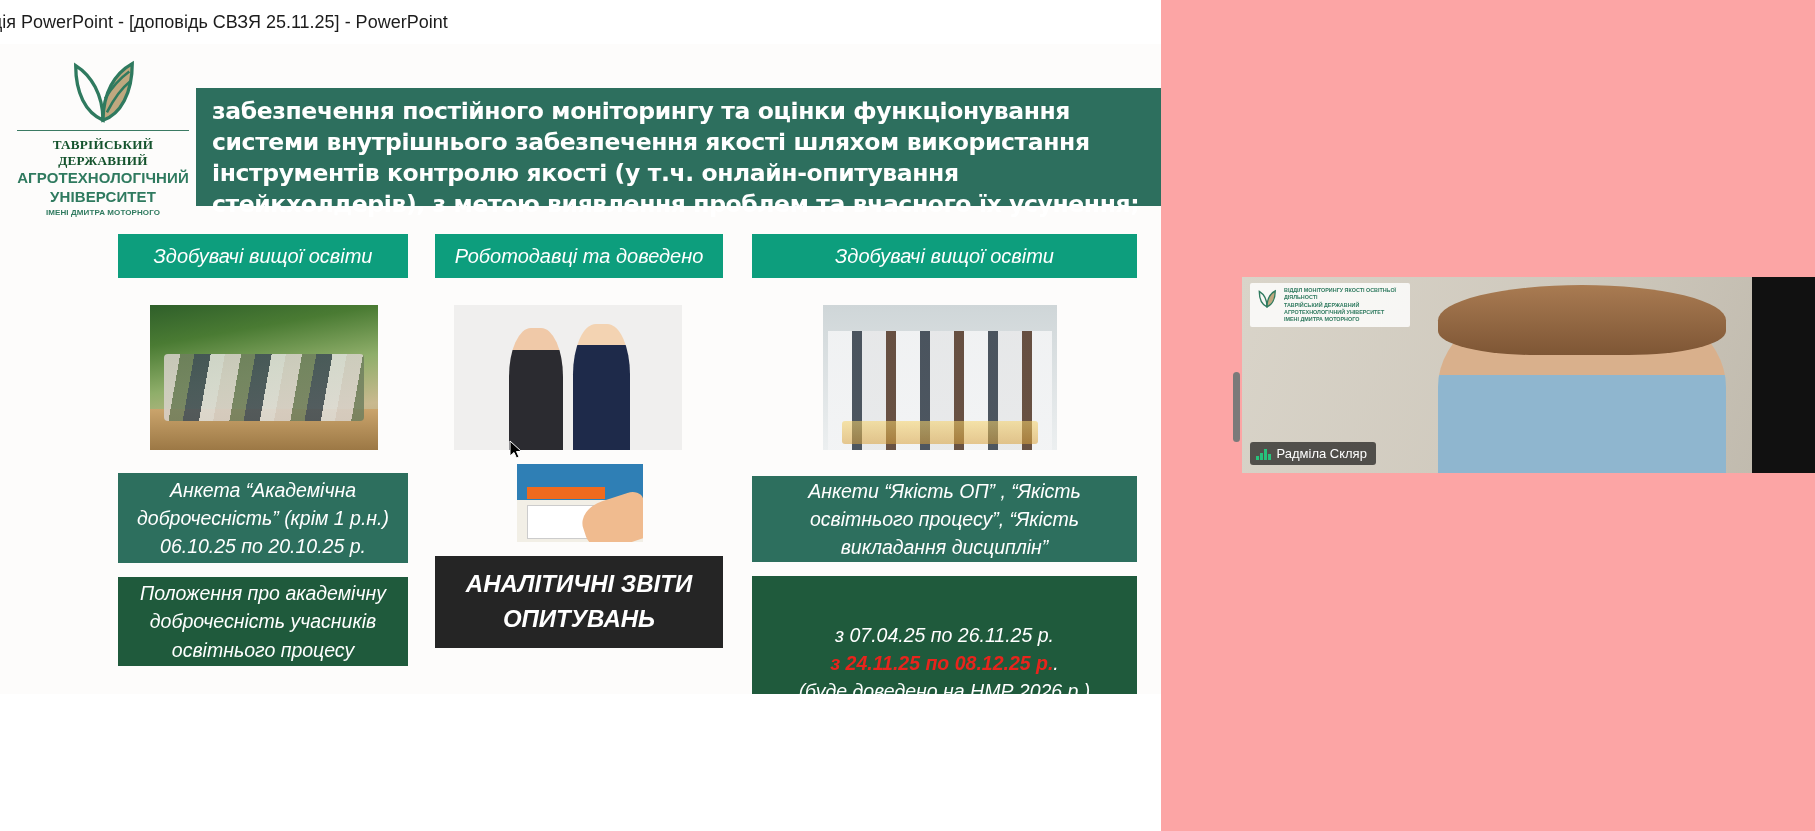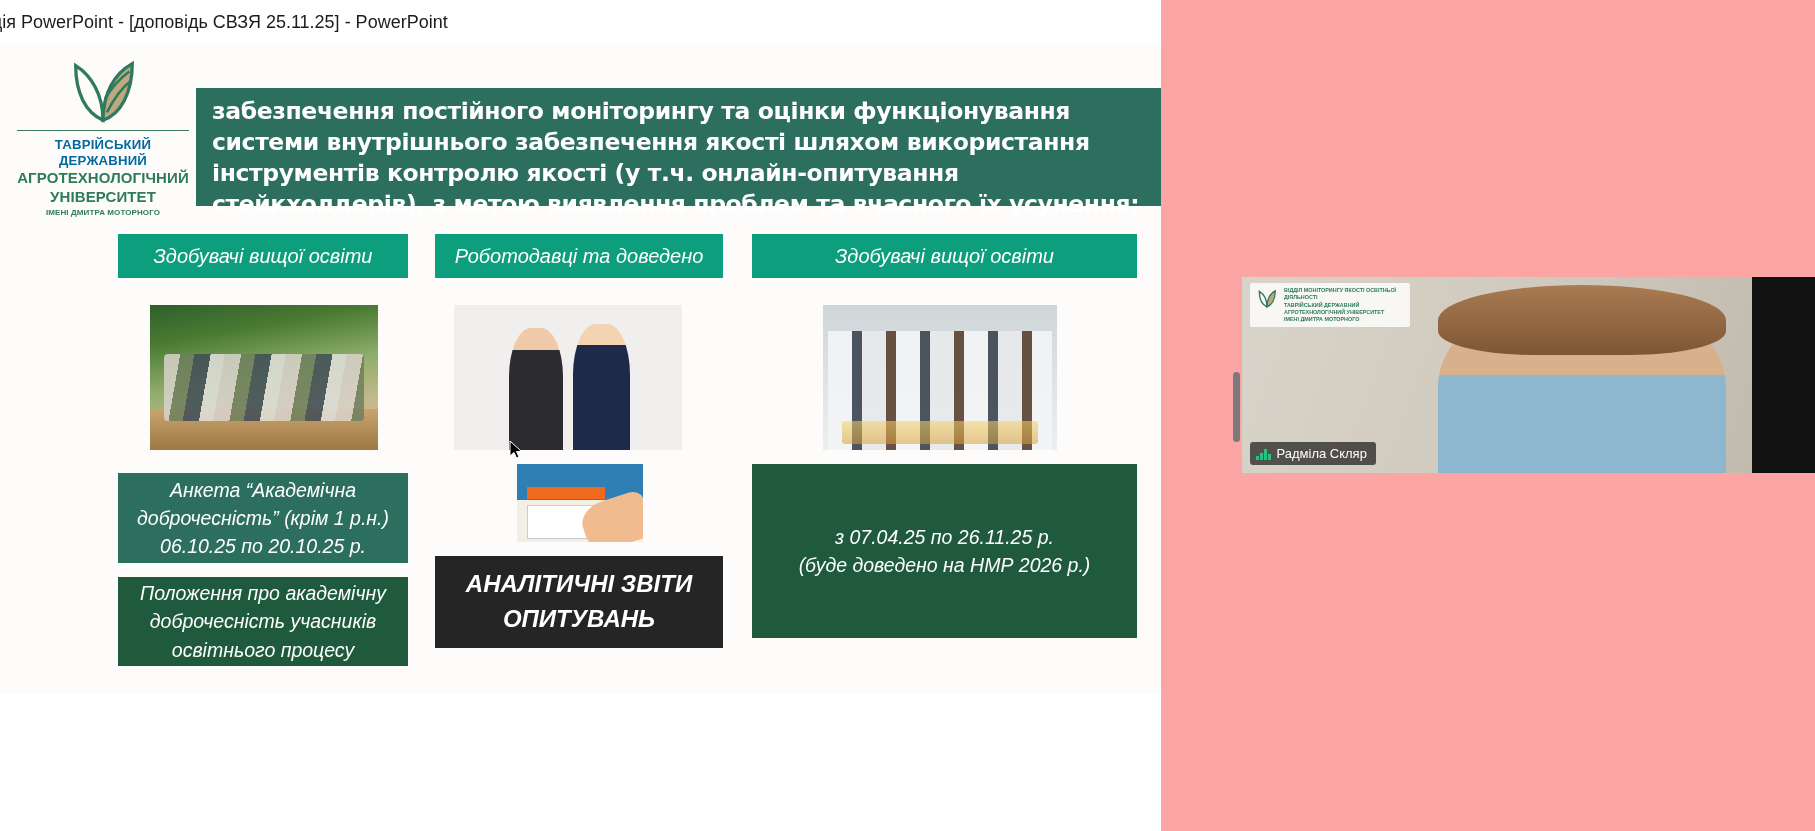--- a/index.html
+++ b/index.html
@@ -15,21 +15,21 @@
   .win-btn{width:46px;height:44px;display:flex;align-items:center;justify-content:center;
            color:#2b2b2b;font-size:17px;line-height:1;}
   .win-btn svg{display:block;}
 
   
   .slide{position:absolute;left:0;top:44px;width:1432px;height:650px;background:#fdfcfb;overflow:hidden;}
 
   .logo{position:absolute;left:14px;top:6px;width:178px;text-align:center;}
   .logo-mark{width:78px;height:78px;margin:0 auto 2px;}
   .logo-rule{position:relative;height:1px;background:#3b7a63;margin:0 auto 6px;width:172px;}
-  .logo-l1{font-size:13.2px;font-weight:bold;color:#0369a1;letter-spacing:.2px;line-height:1.18;}
+  .logo-l1{font-size:13.2px;font-weight:bold;color:#14532d;letter-spacing:.2px;line-height:1.18;font-family:Liberation Serif, serif;}
   .logo-l2{font-size:15px;font-weight:bold;color:#2f7a5f;letter-spacing:.1px;line-height:1.25;margin-top:1px;}
   .logo-l3{font-size:8px;font-weight:bold;color:#2f7a5f;letter-spacing:.1px;line-height:1.25;margin-top:1px;}
 
   .banner{position:absolute;left:196px;top:44px;width:968px;height:118px;background:#2d6f5e;
           padding:8px 14px 0 16px;box-sizing:border-box;}
   .banner p{margin:0;color:#fff;font-size:23.5px;font-weight:bold;line-height:31px;
             font-family:"DejaVu Sans",sans-serif;letter-spacing:-.4px;}
 
   .col{position:absolute;}
   .col1{left:118px;top:190px;width:290px;}
@@ -185,22 +185,26 @@
           <div class="banner-chip"></div>
           <div class="sheet"></div>
           <div class="hand"></div>
         </div>
         <div class="card card-black c2-card2">АНАЛІТИЧНІ ЗВІТИ ОПИТУВАНЬ</div>
       </div>
 
       <div class="col col3">
         <div class="hdr">Здобувачі вищої освіти</div>
         <div class="photo c3-photo ph-lab"></div>
+        <div class="card card-teal c3-card1">Анкети “Якість ОП” , “Якість освітнього процесу”, “Якість викладання дисциплін”</div>
         <div class="card card-dark c3-card2">
           <div>з 07.04.25 по 26.11.25 р.</div>
+          <div>
+            <span class="red">з 24.11.25 по 08.12.25 р.</span><span>.</span>
+          </div>
           <div>(буде доведено на НМР 2026 р.)</div>
         </div>
       </div>
 
       <svg style="position:absolute;left:509px;top:396px" width="14" height="20" viewBox="0 0 14 20">
         <path d="M1 1 L1 16 L5 12.5 L7.5 18 L10 17 L7.5 11.5 L12.5 11.5 Z" fill="#000" stroke="#fff" stroke-width="1"></path>
       </svg>
     </div>
 
     <div class="bottombar">

